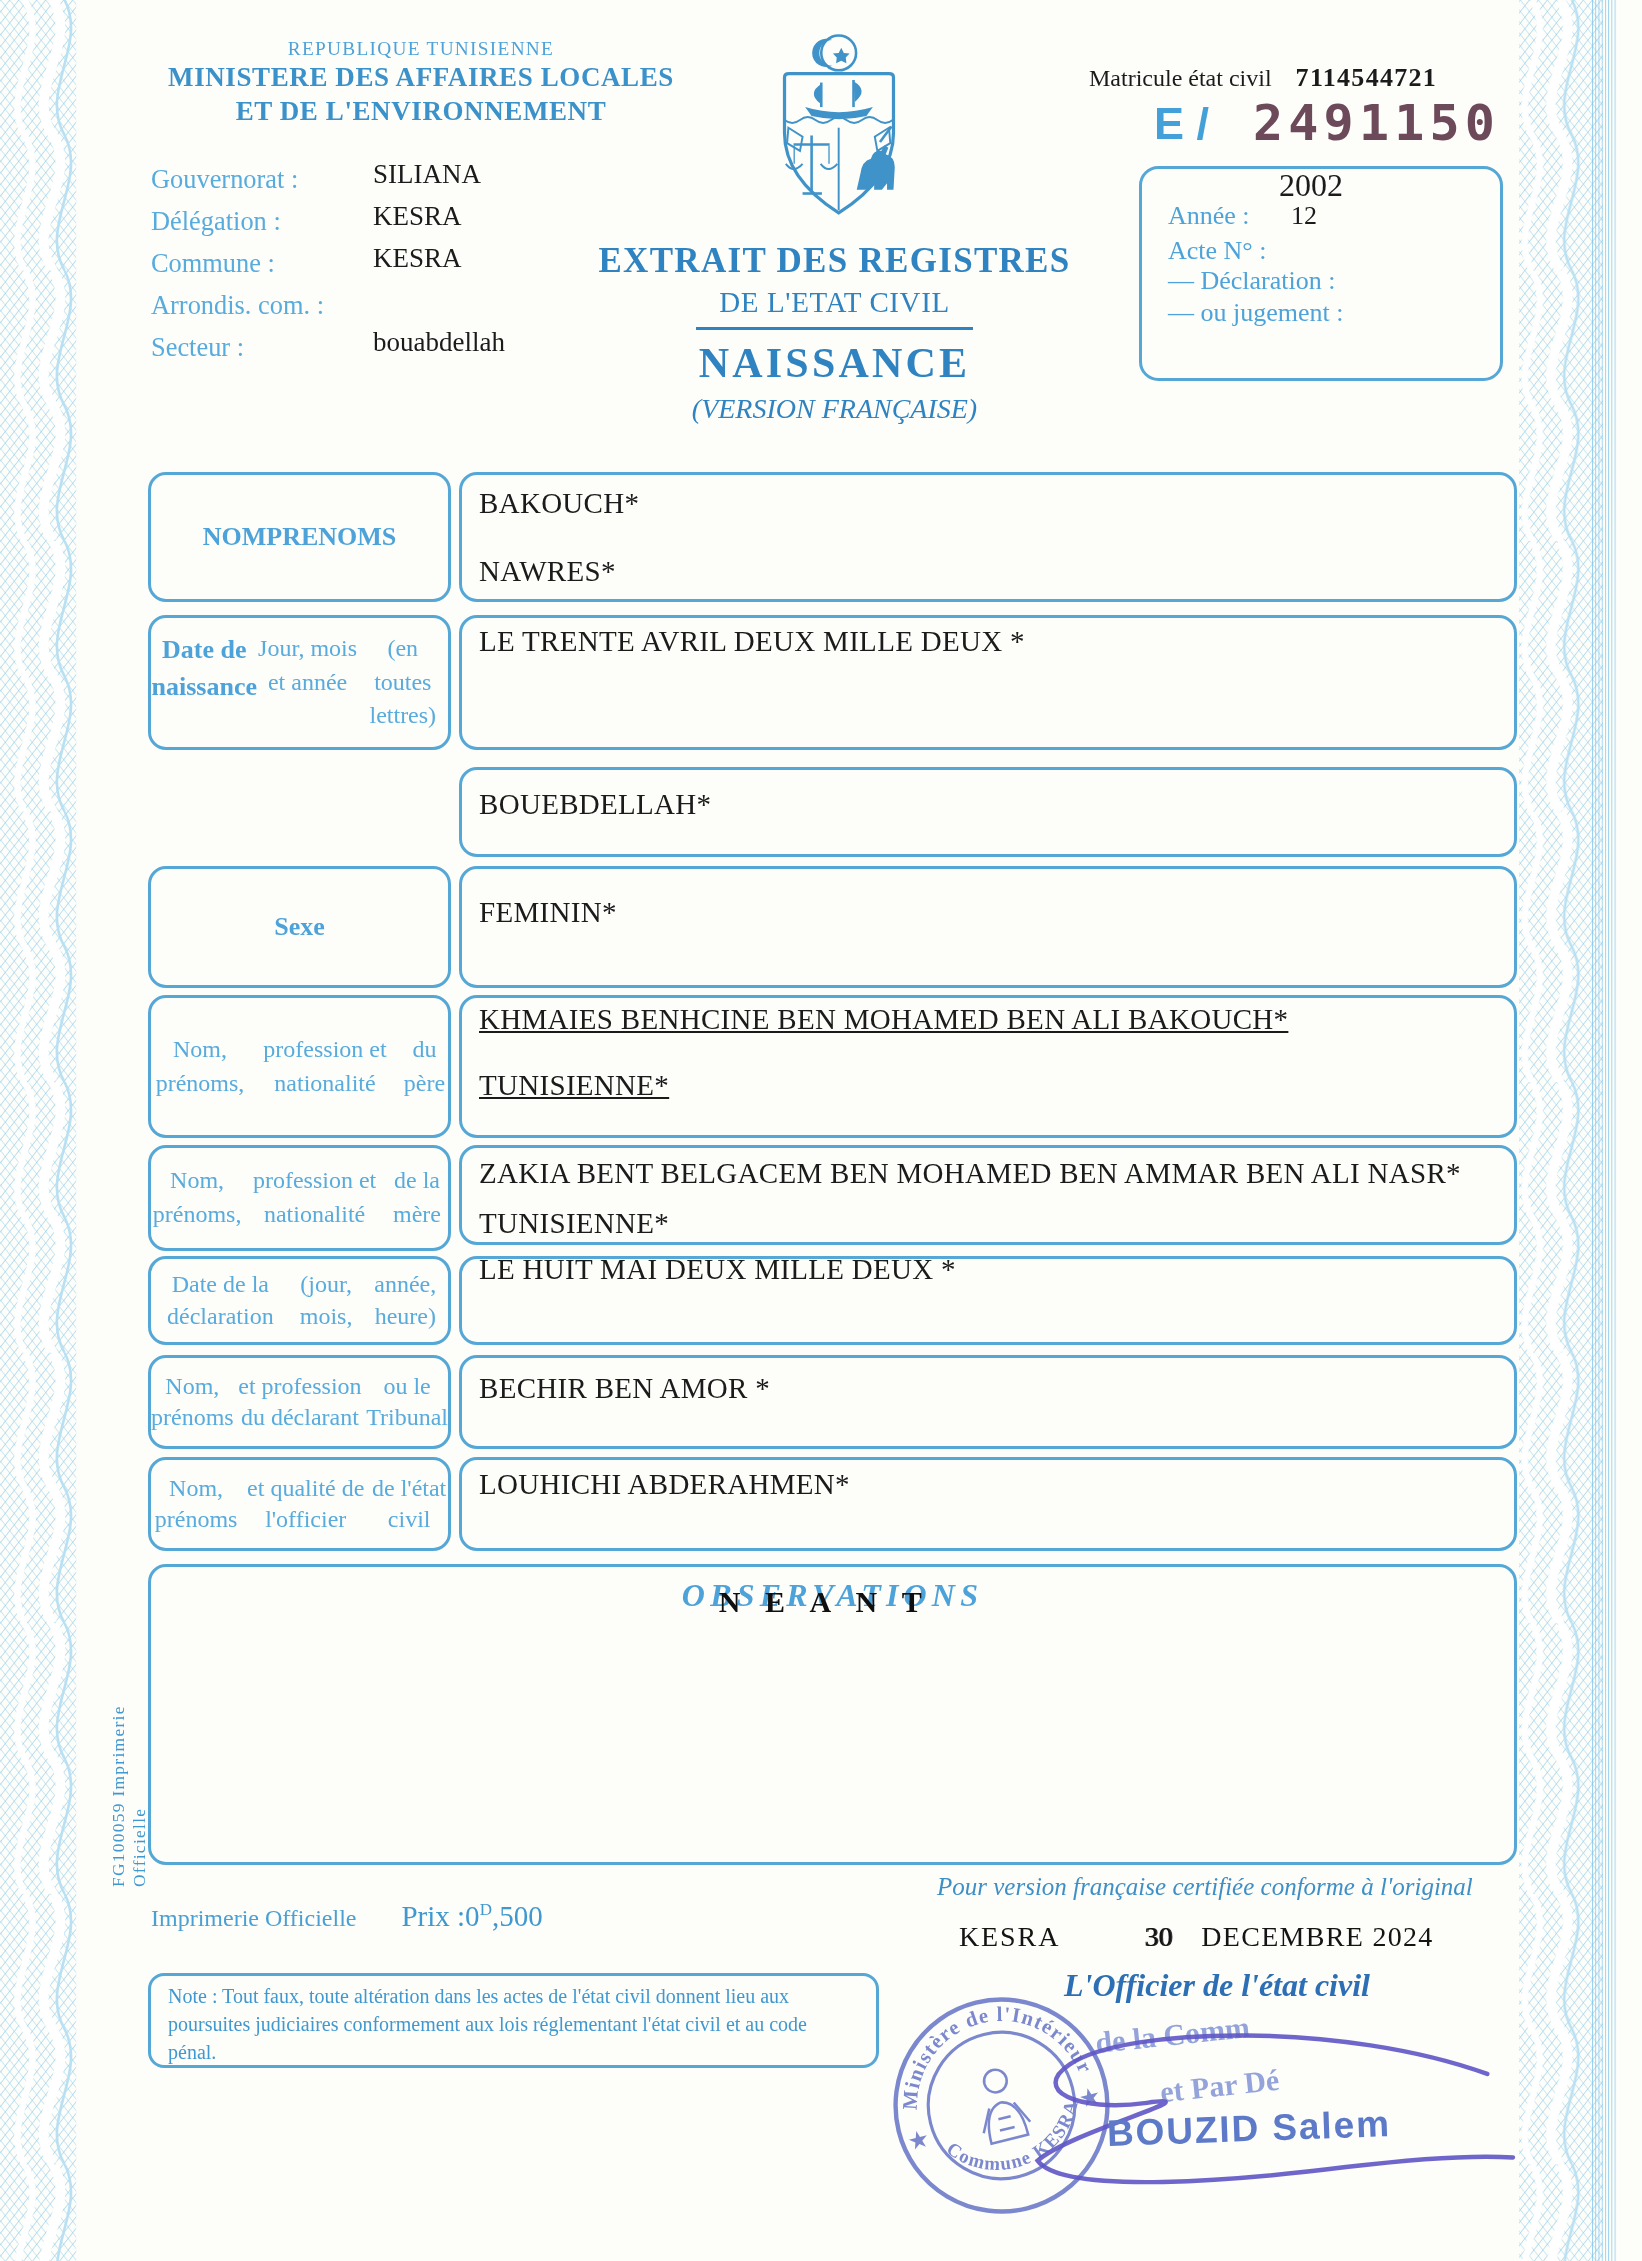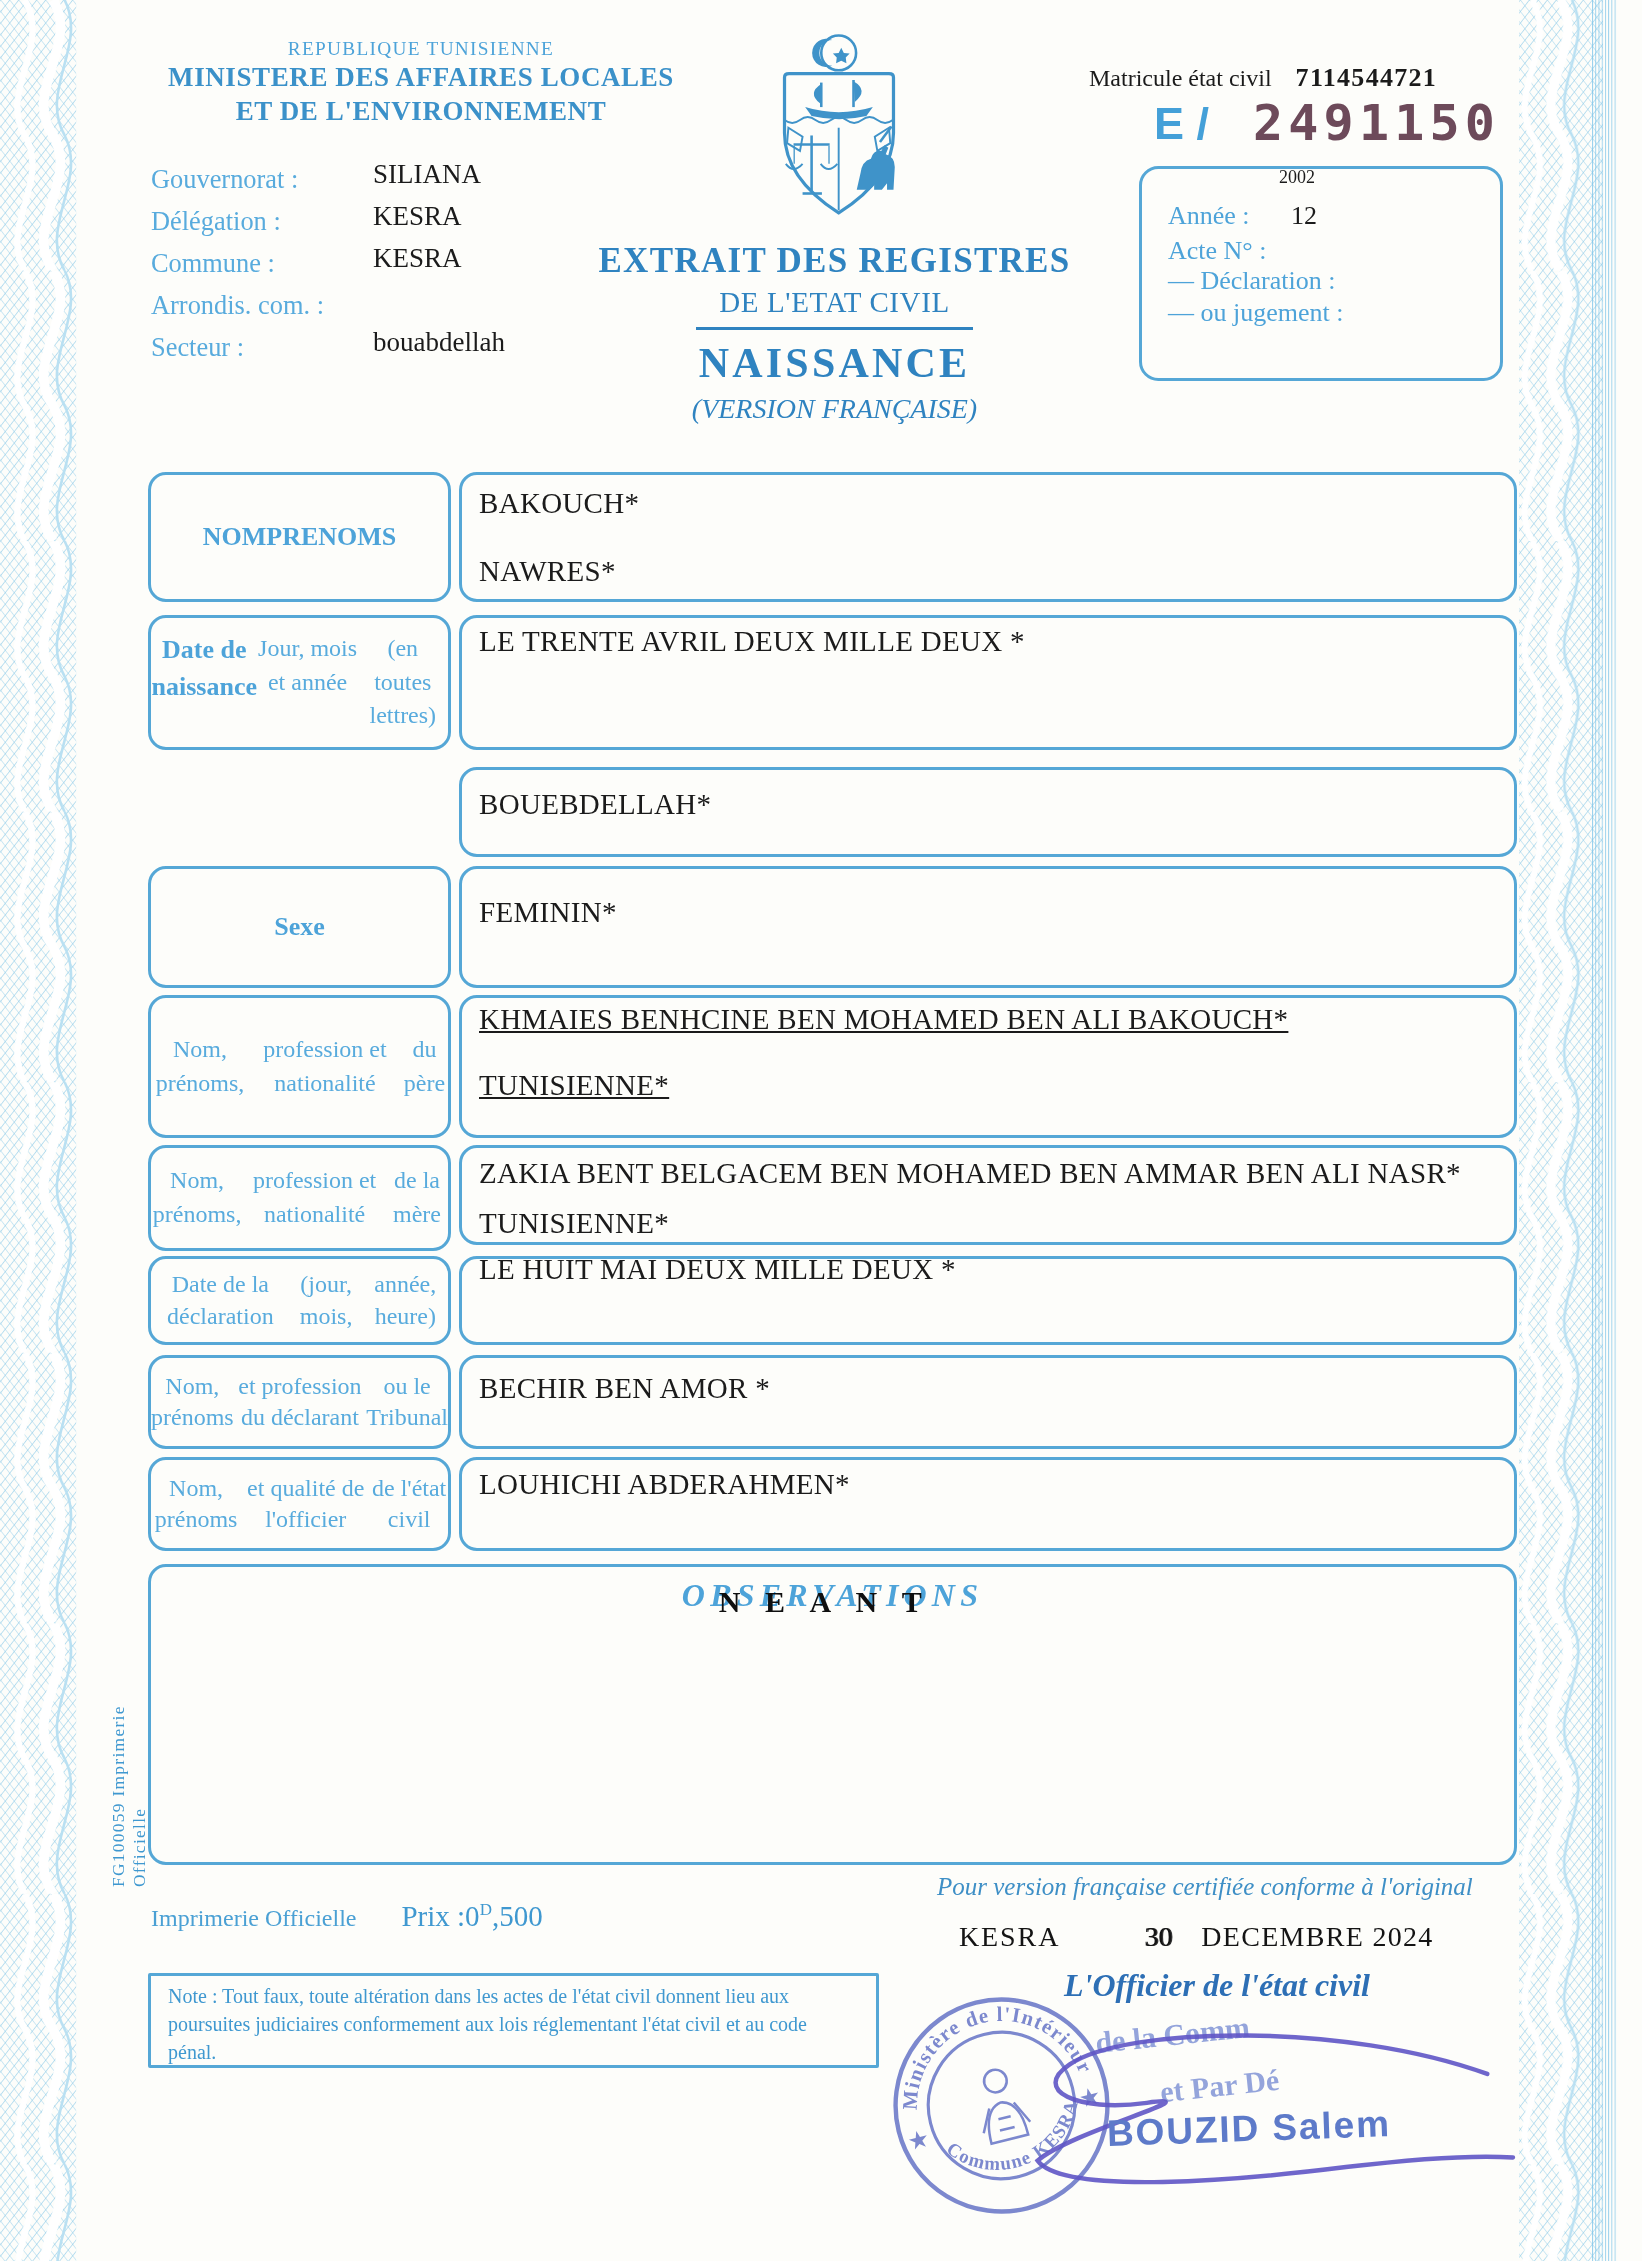--- a/index.html
+++ b/index.html
@@ -34,21 +34,21 @@
   .t-underline{width:277px;height:3.2px;background:var(--title-blue);margin:7.7px auto 0;}
   .t3{font-size:42px;font-weight:bold;color:var(--title-blue);letter-spacing:3.2px;margin-top:9px;}
   .t4{font-size:28px;font-style:italic;color:var(--title-blue);margin-top:6.4px;}
   .matricule{left:1089px;top:63px;font-size:24px;}
   .matricule b{font-size:26px;letter-spacing:1.3px;}
   .e-prefix{left:1154px;top:98px;font-size:45px;font-weight:bold;color:#44a0d8;font-family:"Liberation Sans",sans-serif;}
   .serial{left:1253px;top:94px;font-size:50px;font-weight:bold;color:var(--serial);
           font-family:"DejaVu Sans Mono",monospace;letter-spacing:5.2px;}
   .acte-box{left:1139px;top:166px;width:364px;height:215px;border:3.2px solid var(--box-blue);
             border-radius:19.3px;box-sizing:border-box;}
-  .year-written{left:1279px;top:167px;font-size:18px;color:var(--ink);}
+  .year-written{left:1279px;top:167px;font-size:32px;color:var(--ink);}
   .acte-line{position:absolute;left:26px;font-size:26px;color:var(--label-blue);white-space:nowrap;}
   .acte-value{color:var(--ink);margin-left:35px;}
   
   .lbox{position:absolute;left:148px;width:303px;border:3.2px solid var(--box-blue);border-radius:18px;
         box-sizing:border-box;display:flex;align-items:center;justify-content:center;text-align:center;}
   .llines{display:flex;line-height:1.4;}
   .lb{font-size:24px;color:var(--label-blue-light);}
   .lb.big{font-size:26px;font-weight:bold;color:var(--label-blue);}
   .vbox{position:absolute;left:459px;width:1058px;border:3.2px solid var(--box-blue);border-radius:18px;
         box-sizing:border-box;display:flex;flex-direction:column;padding-left:17px;overflow:visible;}
@@ -67,21 +67,21 @@
   .imprimerie{font-size:24px;color:#4aa0d4;}
   .prix{font-size:29px;color:#3f98d0;}
   .prix sup{font-size:17px;}
   .certification{left:937px;top:1873px;font-size:25px;font-style:italic;color:#3e8fc6;white-space:nowrap;}
   .kesra-date{left:959px;top:1921px;display:flex;align-items:baseline;font-size:28px;color:#141414;}
   .kd-place{letter-spacing:1.9px;}
   .kd-day{margin-left:84px;text-shadow:1.3px 0 0 #333;}
   .kd-rest{margin-left:29px;letter-spacing:1.3px;}
   .officer-title{left:1064px;top:1967px;font-size:32px;font-weight:bold;font-style:italic;color:#2d6fb5;white-space:nowrap;}
   .note-box{left:148px;top:1973px;width:731px;height:95px;border:3.9px solid var(--box-blue);
-            border-radius:2px;box-sizing:border-box;padding:6.4px 17px;font-size:20px;line-height:1.4;
+            border-radius:16px;box-sizing:border-box;padding:6.4px 17px;font-size:20px;line-height:1.4;
             color:#3f98d0;}
   .stamp-overlay1{left:1095px;top:2018px;font-size:30px;font-weight:bold;color:var(--stamp-faint);
                   transform:rotate(-6deg);opacity:0.85;white-space:nowrap;}
   .stamp-overlay2{left:1160px;top:2069px;font-size:30px;font-weight:bold;color:var(--stamp-faint);
                   transform:rotate(-6deg);opacity:0.85;white-space:nowrap;}
   .signer{left:1107px;top:2108px;font-size:37px;font-weight:bold;color:#5d7ac9;
           font-family:"Liberation Sans",sans-serif;transform:rotate(-2deg);letter-spacing:1.9px;}
   svg{display:block;}
   .nopoint{pointer-events:none;}
 </style>

